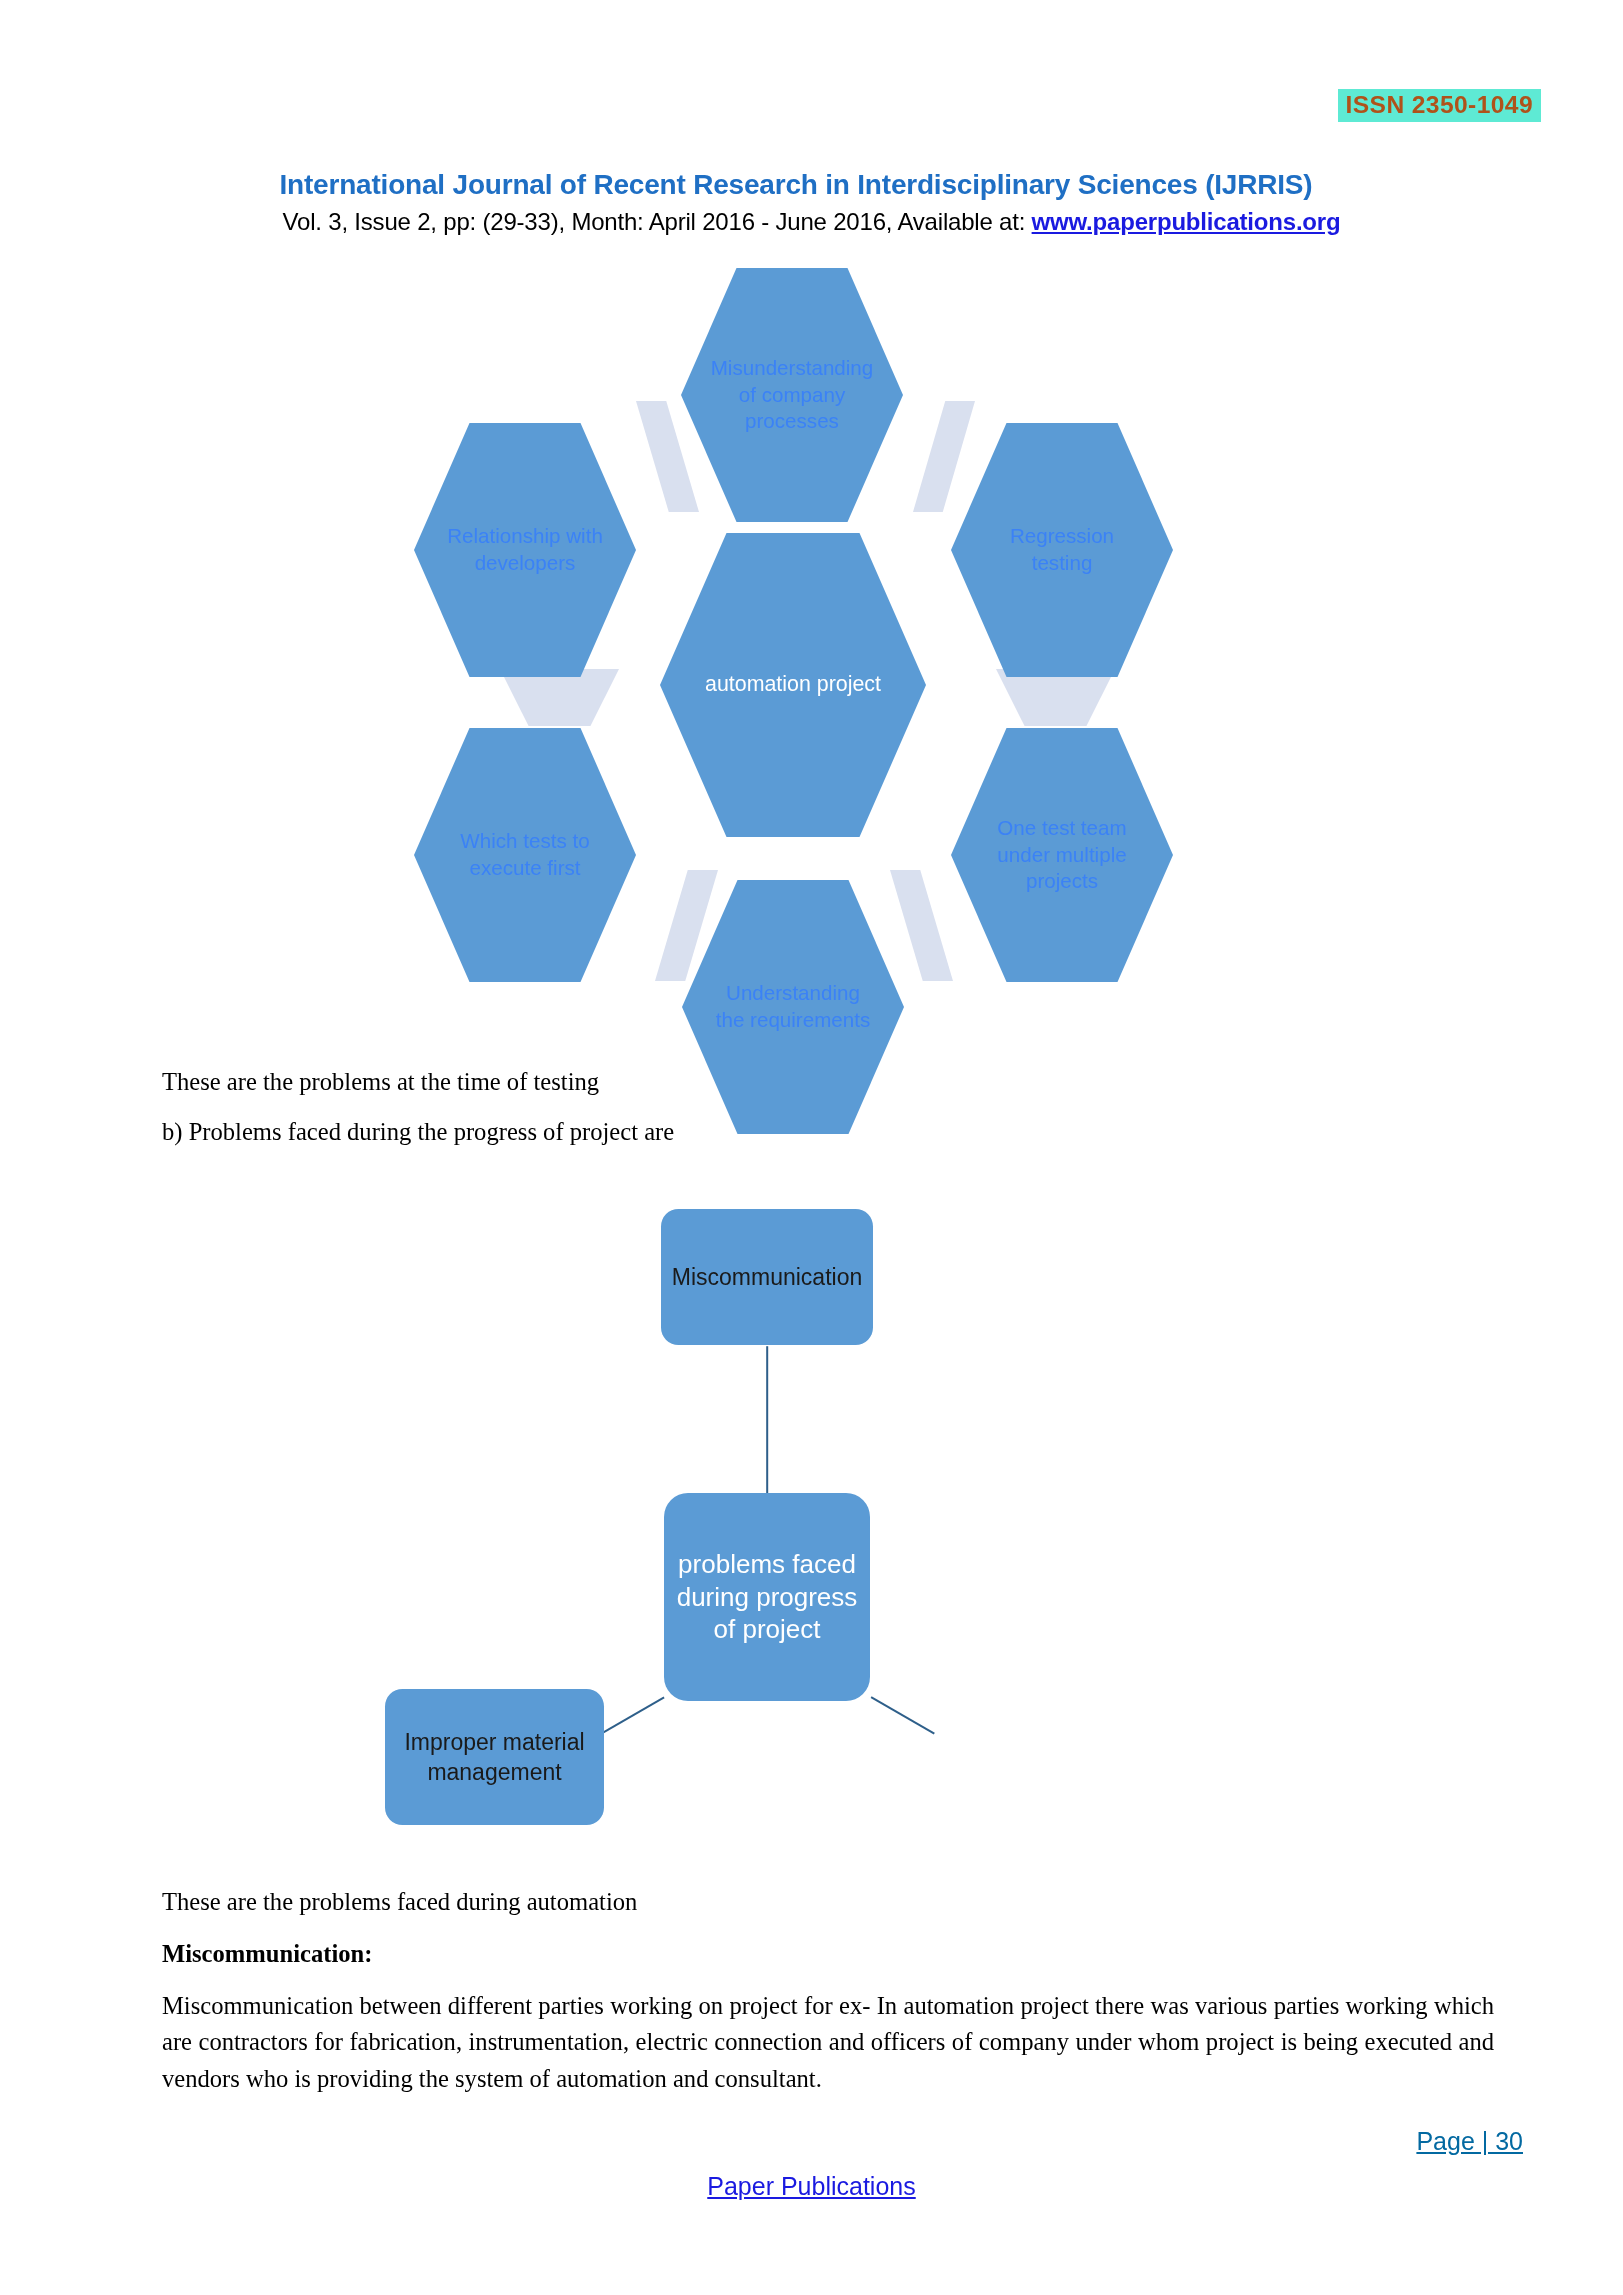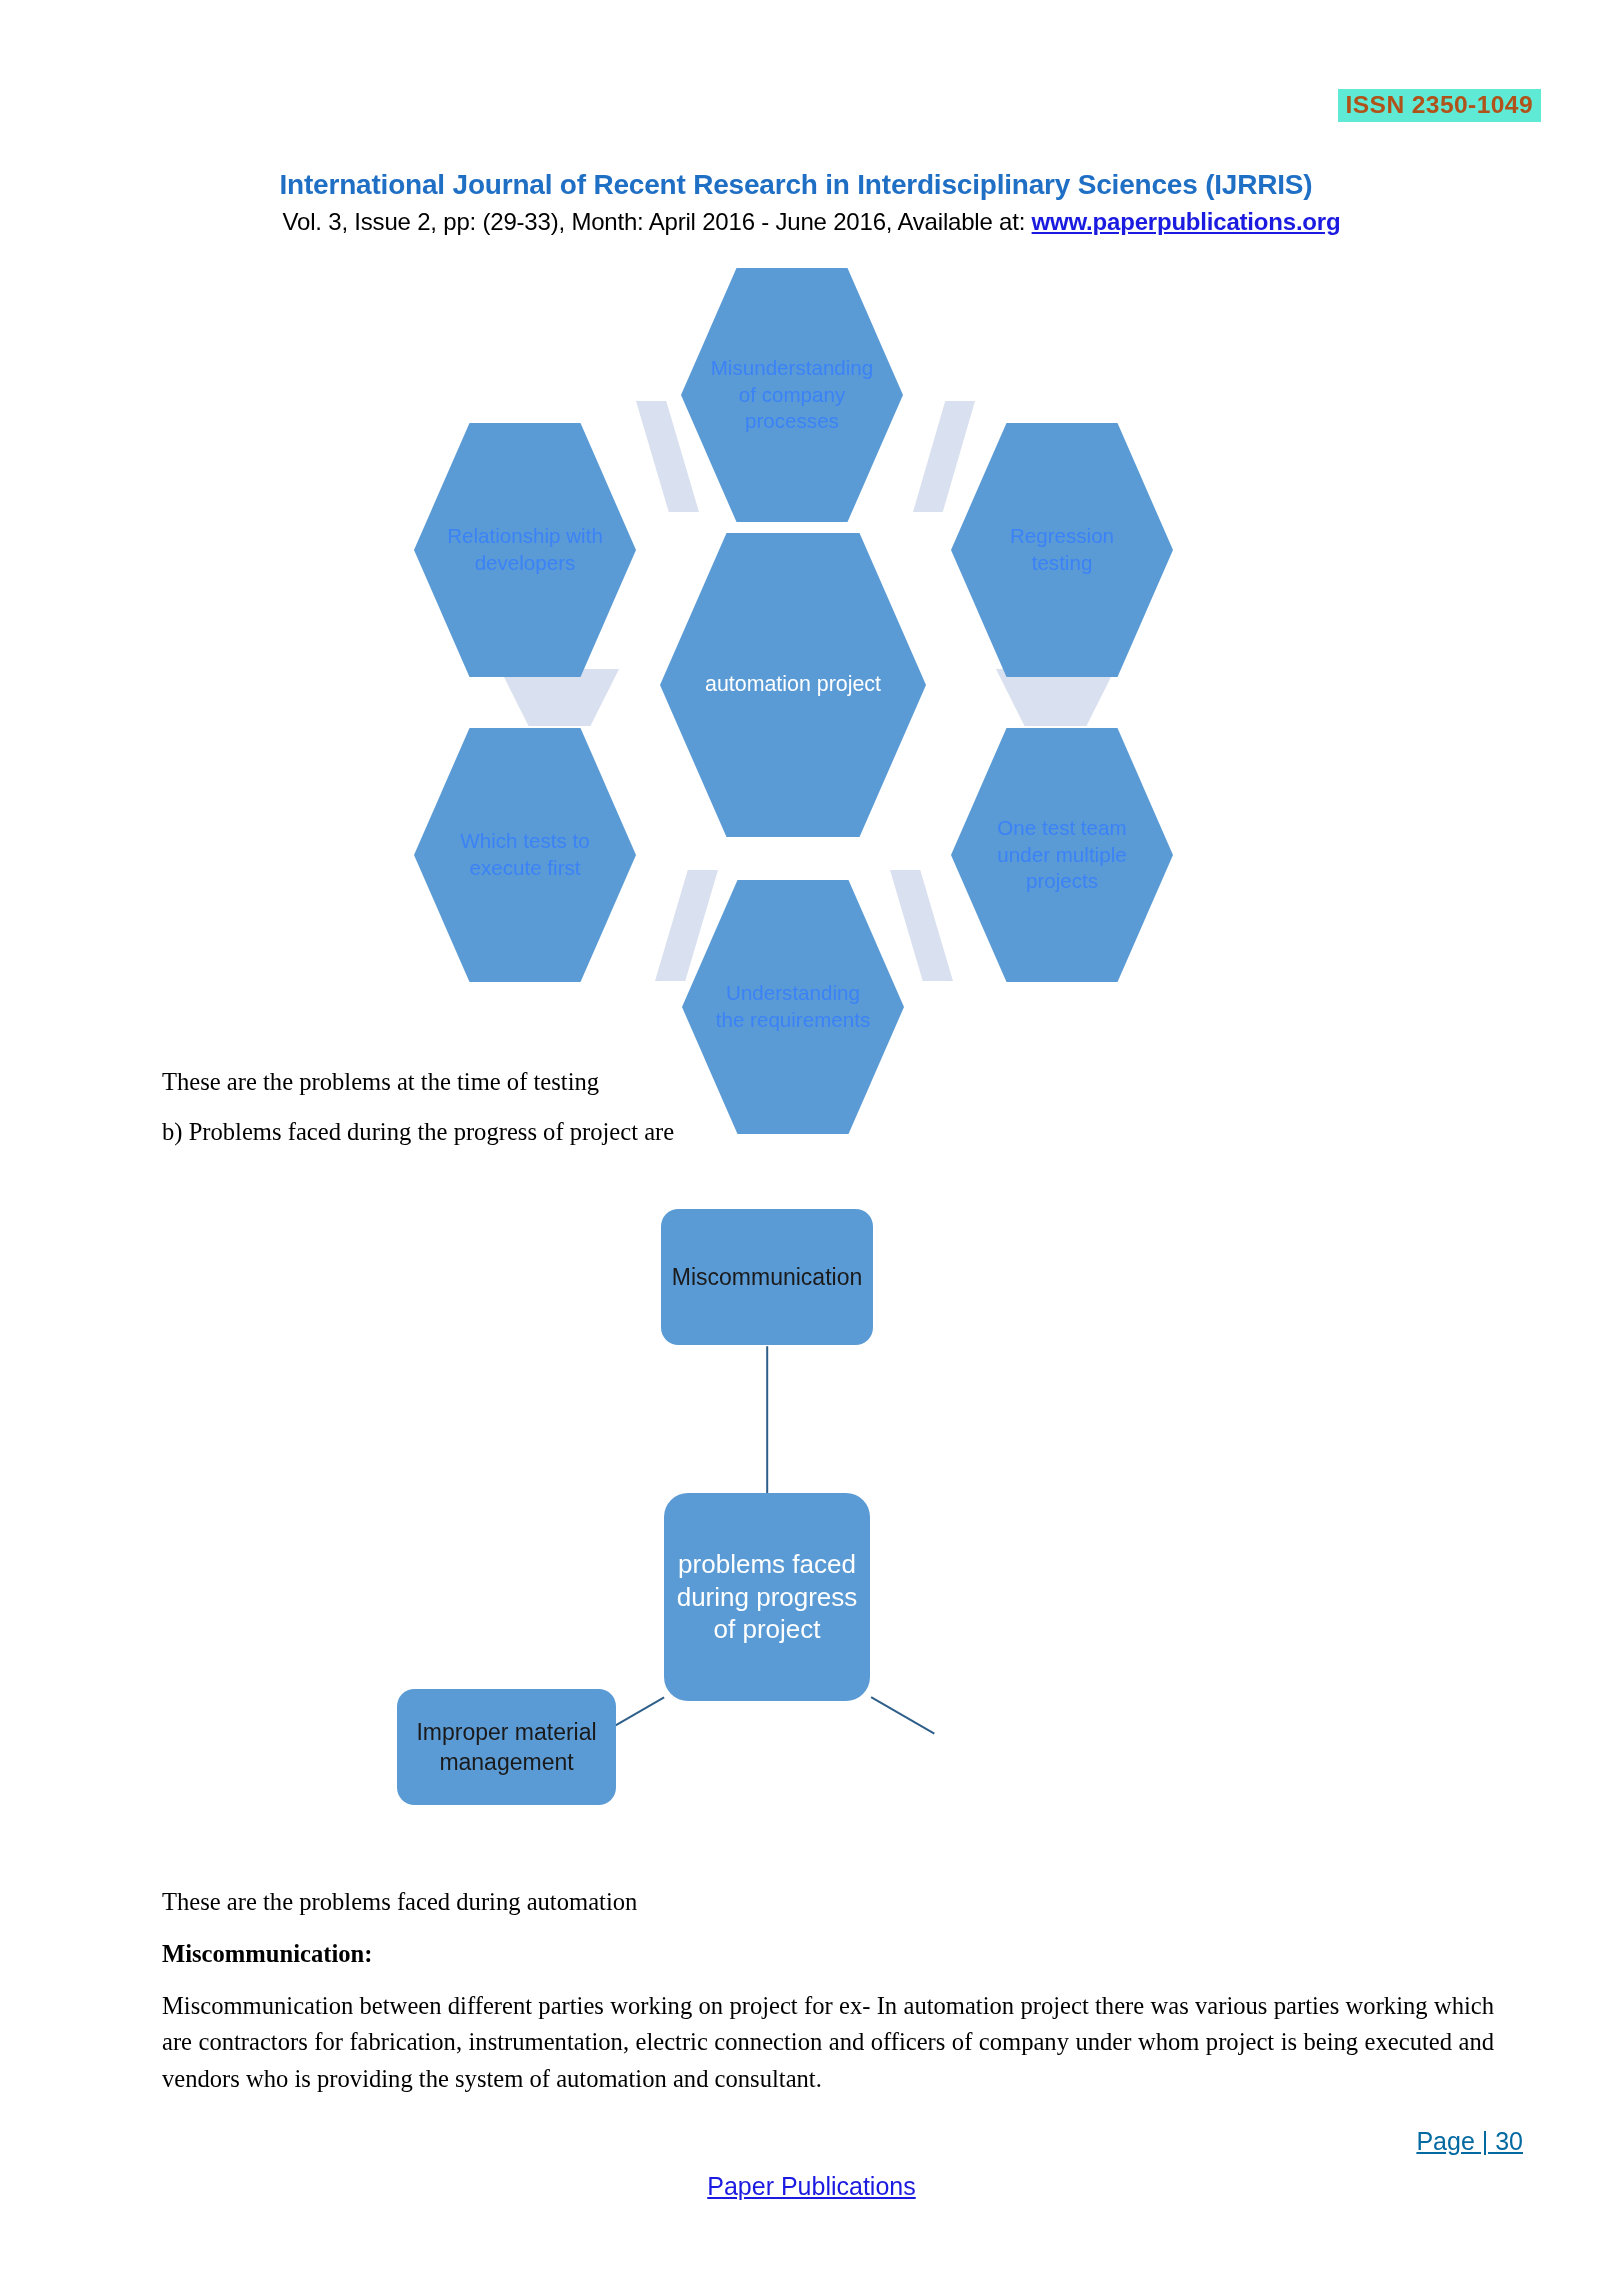--- a/index.html
+++ b/index.html
@@ -187,21 +187,21 @@
     font-family: "Liberation Sans", sans-serif;
     font-size: 23px;
     line-height: 1.32;
     color: #1a1a1a;
     box-sizing: border-box;
     padding: 4.8px 8px;
   }
   .rbox-top    { left: 312px; top: 20px;  width: 212px; height: 136px; }
   .rbox-center { left: 315px; top: 304px; width: 206px; height: 208px;
                  color: #ffffff; font-size: 26px; line-height: 1.26; border-radius: 24px; }
-  .rbox-left   { left: 48px;  top: 500px; width: 219px; height: 116px; }
+  .rbox-left   { left: 36px;  top: 500px; width: 219px; height: 136px; }
   .rbox-right  { left: 587px; top: 499px; width: 219px; height: 136px; }
 
   .edge {
     position: absolute;
     background: #2e5f8a;
     transform-origin: 0 50%;
   }
   .edge-top   { left: 418px; top: 156px; width: 148px; height: 2.4px;
                 transform: rotate(90deg); }
   .edge-left  { left: 315px; top: 507px; width: 73px;  height: 2.4px;

